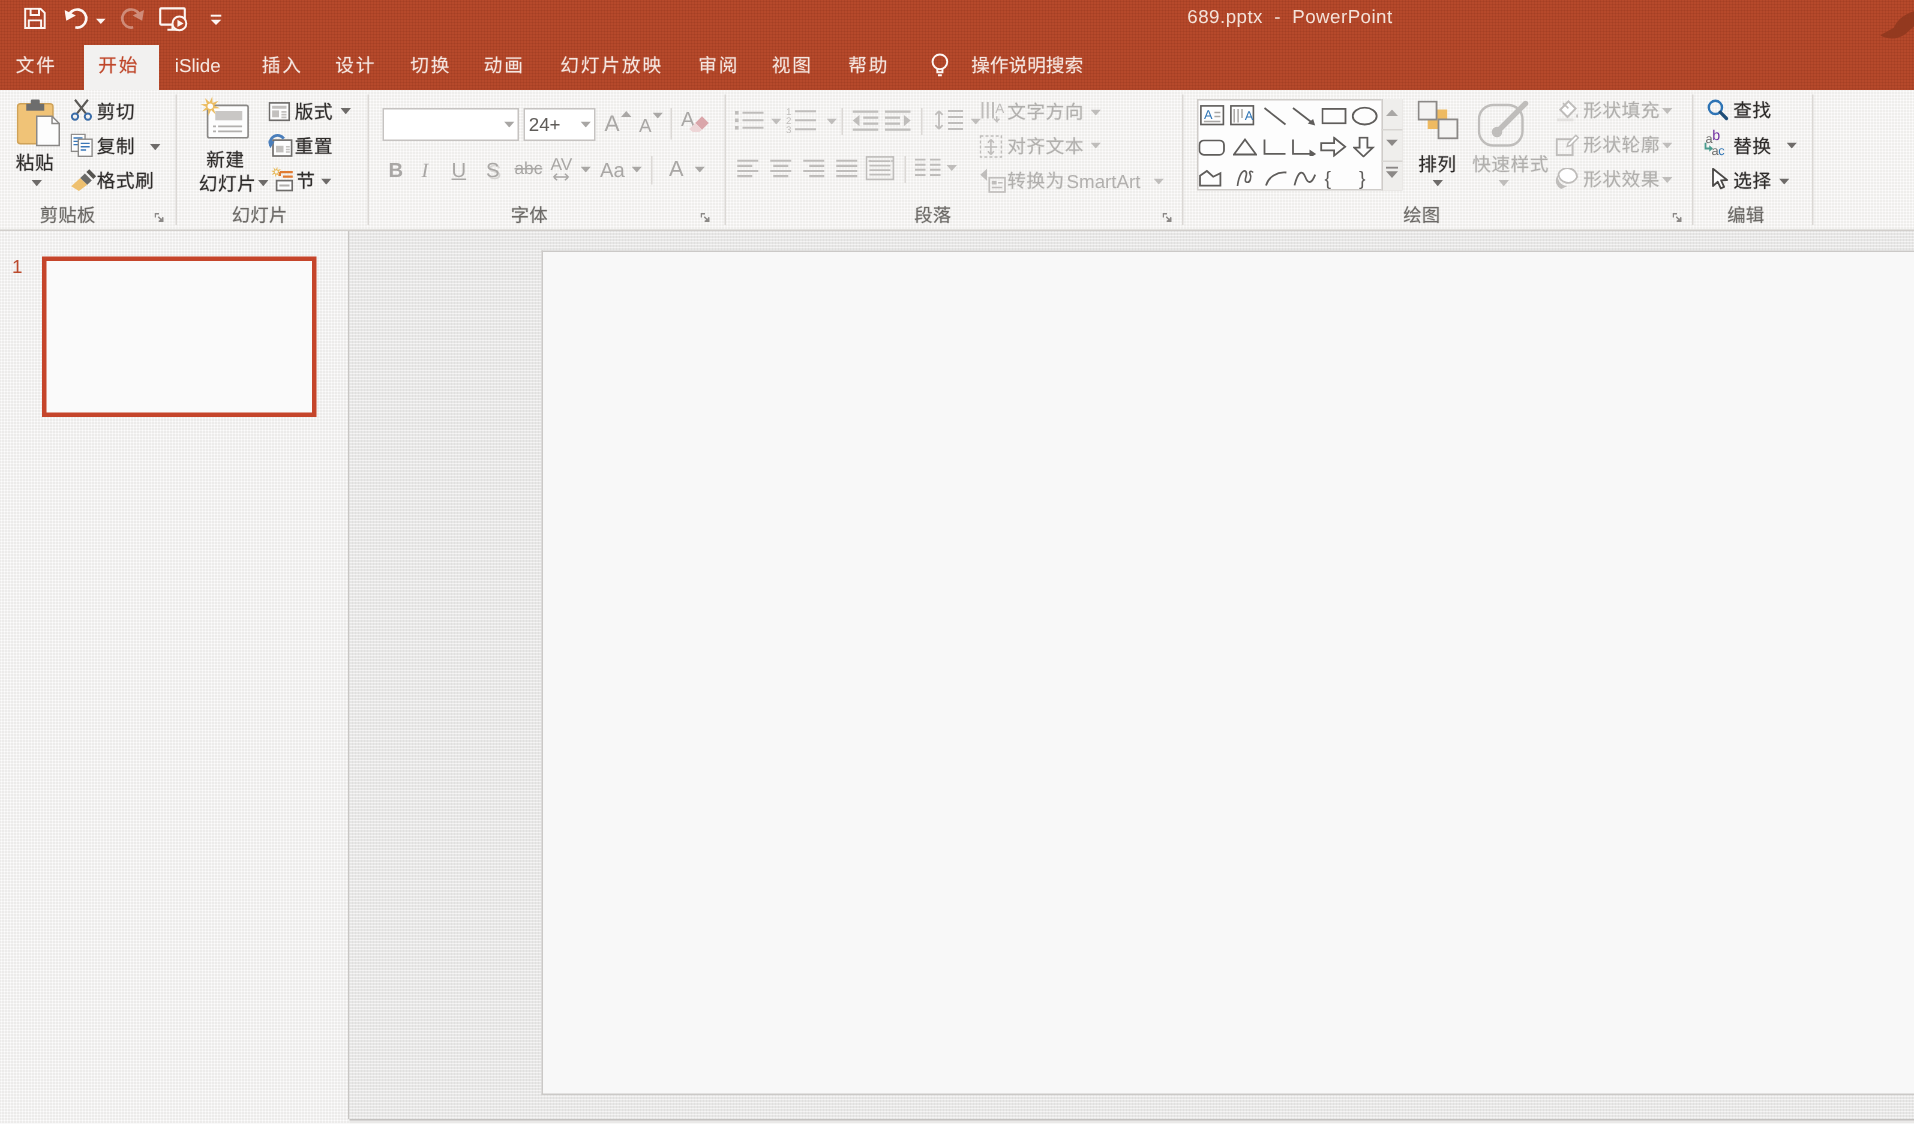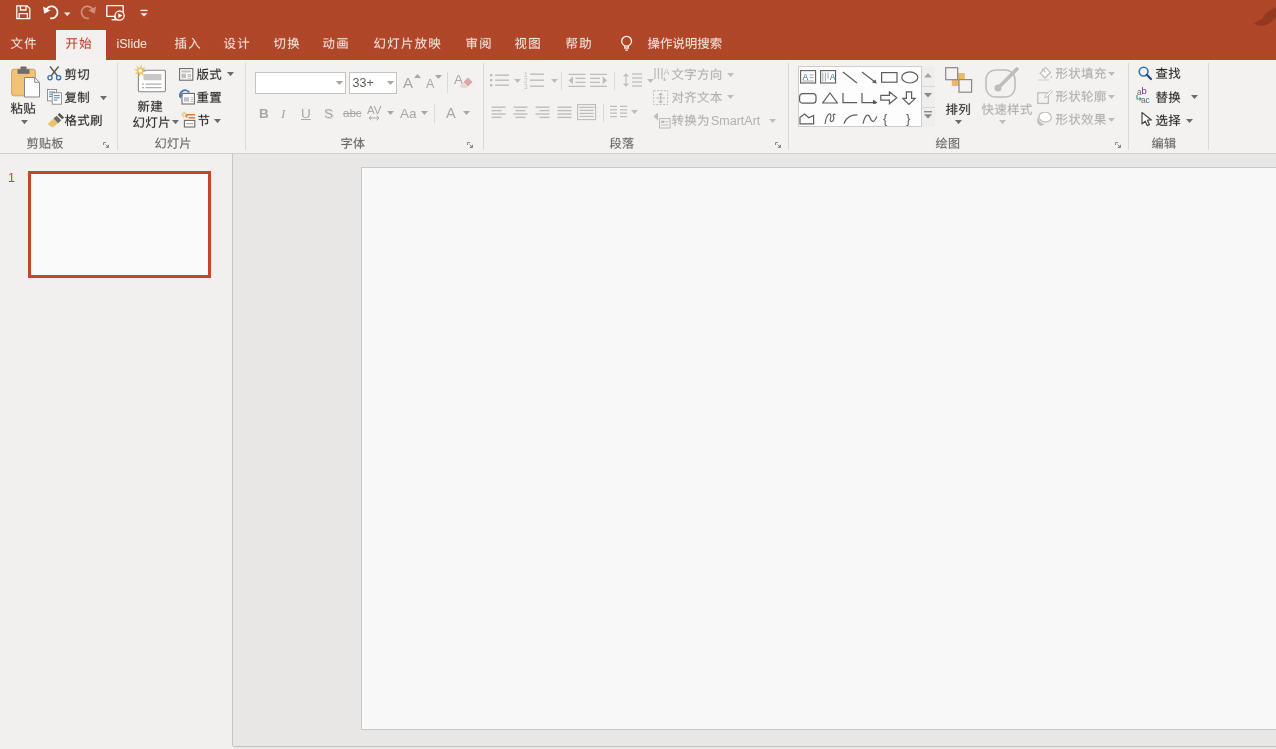--- a/index.html
+++ b/index.html
@@ -109,20 +109,21 @@
         <rect x="0.8" y="1.6" width="16.4" height="10.8" rx="0.5"></rect>
         <path d="M9 12.4 v3.4 M5.6 15.8 h6.8"></path>
       </g>
       <circle cx="13.6" cy="11.6" r="4.6" fill="#b6492b" stroke="#fdf6f3" stroke-width="1.3"></circle>
       <polygon points="12.3,9.2 16.4,11.6 12.3,14" fill="#fdf6f3"></polygon>
     </svg>
     <svg style="position:absolute;left:140px;top:9px" width="8" height="9" viewBox="0 0 8 9">
       <rect x="0.5" y="0.8" width="7" height="1.3" fill="#fdf6f3"></rect>
       <polygon points="0.5,4.2 7.5,4.2 4,7.6" fill="#fdf6f3"></polygon>
     </svg>
+    <div style="position:absolute;left:700px;top:4px;width:320px;text-align:center;font-size:12.5px;color:#f4e2d9;letter-spacing:0.3px;font-family:&quot;Liberation Sans&quot;,sans-serif">689.pptx&nbsp;&nbsp;-&nbsp;&nbsp;PowerPoint</div>
     <svg style="position:absolute;left:1252px;top:6px" width="24" height="24" viewBox="0 0 24 24">
       <path d="M24 1.5 C17 3.5 12.5 8 10.5 12.5 L1.5 17.5 C7 20.5 13.5 20.5 18.5 16.5 L24 11.5 Z" fill="#93391f"></path>
     </svg>
     <div style="position:absolute;left:0;top:30px;width:1276px;height:30px;background:#b6492b;background-image:radial-gradient(circle, rgba(94,28,10,0.20) 0.6px, rgba(0,0,0,0) 0.75px);background-size:2px 2px"></div>
     <div style="position:absolute;left:55.7px;top:30px;width:50.7px;height:30px;background:#f2f1f0"></div>
     <svg style="position:absolute;left:10.3px;top:37.4px" width="29.4" height="14.3">
       <g fill="#f6e8e2" stroke="#f6e8e2" stroke-width="14" transform="translate(0.5,10.91) scale(0.012400,-0.012400)">
         <use href="#u6587" x="0"></use>
         <use href="#u4ef6" x="1105"></use>
       </g>
@@ -397,21 +398,21 @@
       </g>
     </svg>
     <svg style="position:absolute;left:213.6px;top:118.6px" width="7" height="4.2" viewBox="0 0 7 4.2">
       <polygon points="0,0 7,0 3.5,4.2" fill="#6e6b69"></polygon>
     </svg>
     <div style="position:absolute;left:254.5px;top:72px;width:91.5px;height:22px;background:#fff;border:1px solid #c6c3c1;box-sizing:border-box"></div>
     <svg style="position:absolute;left:335.5px;top:80.5px" width="7" height="4" viewBox="0 0 7 4">
       <polygon points="0,0 7,0 3.5,4" fill="#a8a6a4"></polygon>
     </svg>
     <div style="position:absolute;left:348.5px;top:72px;width:48.5px;height:22px;background:#fff;border:1px solid #c6c3c1;box-sizing:border-box"></div>
-    <div style="position:absolute;left:352.5px;top:76px;font-size:12.5px;color:#5f5c59;font-family:&quot;Liberation Sans&quot;,sans-serif">33+</div>
+    <div style="position:absolute;left:352.5px;top:76px;font-size:12.5px;color:#5f5c59;font-family:&quot;Liberation Sans&quot;,sans-serif">24+</div>
     <svg style="position:absolute;left:386.5px;top:80.5px" width="7" height="4" viewBox="0 0 7 4">
       <polygon points="0,0 7,0 3.5,4" fill="#a8a6a4"></polygon>
     </svg>
     <div style="position:absolute;left:403px;top:74px;font-size:15px;color:#a9a7a5;font-family:&quot;Liberation Sans&quot;,sans-serif">A</div>
     <svg style="position:absolute;left:414px;top:74px" width="7" height="5" viewBox="0 0 7 5">
       <polygon points="3.5,0 7,4 0,4" fill="#a9a7a5"></polygon>
     </svg>
     <div style="position:absolute;left:426px;top:77px;font-size:12.5px;color:#a9a7a5;font-family:&quot;Liberation Sans&quot;,sans-serif">A</div>
     <svg style="position:absolute;left:434.5px;top:74.5px" width="7" height="4" viewBox="0 0 7 4">
       <polygon points="0,0 7,0 3.5,4" fill="#a9a7a5"></polygon>

